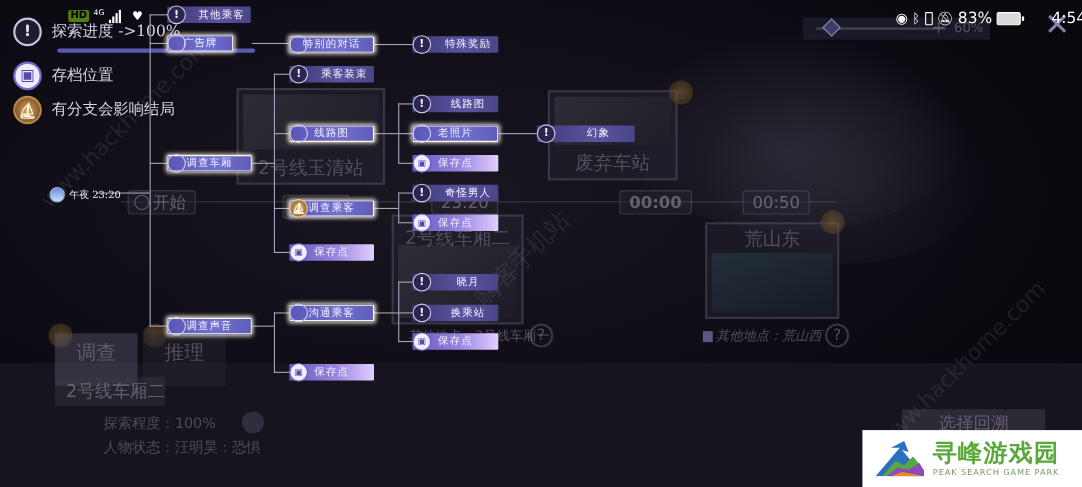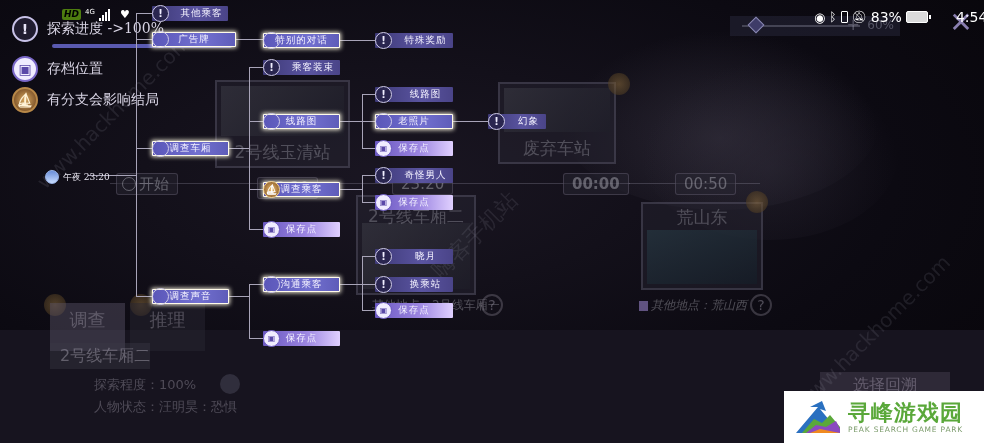--- a/index.html
+++ b/index.html
@@ -37,21 +37,21 @@
   .zoom-bar { position: absolute; left: 730px; top: 16px; width: 170px; height: 20px; background: rgba(40,40,60,0.5); }
   .zoom-track { position: absolute; left: 12px; right: 40px; top: 9px; height: 2px; background: rgba(150,150,170,0.35); }
   .zoom-thumb { position: absolute; left: 20px; top: 3px; width: 12px; height: 12px; background: #3e3c68; border: 1px solid #8a88b0; transform: rotate(45deg); }
   .zoom-pct { position: absolute; right: 6px; top: 2px; font-size: 12px; color: rgba(170,170,190,0.4); }
   .zoom-plus { position: absolute; right: 40px; top: -1px; font-size: 16px; color: rgba(170,170,190,0.4); }
 
   .close-x { position: absolute; left: 948px; top: 10px; width: 26px; height: 26px; font-size: 28px; line-height: 26px; color: #8a7fb0; text-align: center; }
 
   
   .status-left { position: absolute; left: 62px; top: 8px; display: flex; align-items: center; gap: 4px; font-size: 10px; color: #fff; }
-  .hd-badge { background: #4d7c0f; color: #000; font-weight: bold; font-size: 9px; padding: 0 2px; border-radius: 2px; line-height: 11px; font-style: italic; }
+  .hd-badge { background: #4d7c0f; color: #000; font-weight: bold; font-size: 9px; padding: 0 2px; border-radius: 2px; line-height: 11px; }
   .signal { display: flex; align-items: flex-end; gap: 1px; height: 12px; }
   .signal i { display: block; width: 2px; background: #fff; }
   .status-right { position: absolute; left: 814px; top: 9px; display: flex; align-items: center; gap: 4px; font-size: 14px; color: #fff; }
   .batt { width: 22px; height: 12px; border: 1.5px solid #fff; border-radius: 2px; position: relative; background: rgba(255,255,255,0.85); }
   .batt::after { content: ""; position: absolute; right: -4px; top: 3px; width: 2px; height: 4px; background: #fff; }
 
   
   .legend { position: absolute; left: 12px; }
   .legend-item { position: absolute; left: 0; display: flex; align-items: center; white-space: nowrap; }
   .legend-icon { width: 26px; height: 26px; border-radius: 50%; display: flex; align-items: center; justify-content: center; font-size: 14px; font-weight: bold; }
@@ -239,21 +239,21 @@
   <span class="moon"></span>
   <span class="time-label">午夜 23:20</span>
 </div>
 
 <div class="node clue" style="left:152px; top:6px;">
   <span class="ico">!</span>
   <span class="box" style="width:76px;">其他乘客</span>
 </div>
 <div class="node visited" style="left:152px; top:32px;">
   <span class="ico">!</span>
-  <span class="box" style="width:84px;">广告牌</span>
+  <span class="box" style="width:60px;">广告牌</span>
 </div>
 <div class="node visited" style="left:263px; top:33px;">
   <span class="ico">!</span>
   <span class="box" style="width:77px;">特别的对话</span>
 </div>
 <div class="node clue" style="left:375px; top:33px;">
   <span class="ico">!</span>
   <span class="box" style="width:78px;">特殊奖励</span>
 </div>
 <div class="node clue" style="left:263px; top:60px;">
@@ -267,21 +267,21 @@
 <div class="node visited" style="left:263px; top:114px;">
   <span class="ico">!</span>
   <span class="box" style="width:77px;">线路图</span>
 </div>
 <div class="node visited" style="left:375px; top:114px;">
   <span class="ico">!</span>
   <span class="box" style="width:78px;">老照片</span>
 </div>
 <div class="node clue" style="left:488px; top:114px;">
   <span class="ico">!</span>
-  <span class="box" style="width:58px;">幻象</span>
+  <span class="box" style="width:89px;">幻象</span>
 </div>
 <div class="node save" style="left:375px; top:141px;">
   <span class="ico">▣</span>
   <span class="box" style="width:78px;">保存点</span>
 </div>
 <div class="node visited" style="left:152px; top:141px;">
   <span class="ico">!</span>
   <span class="box" style="width:77px;">调查车厢</span>
 </div>
 <div class="node clue" style="left:375px; top:168px;">

